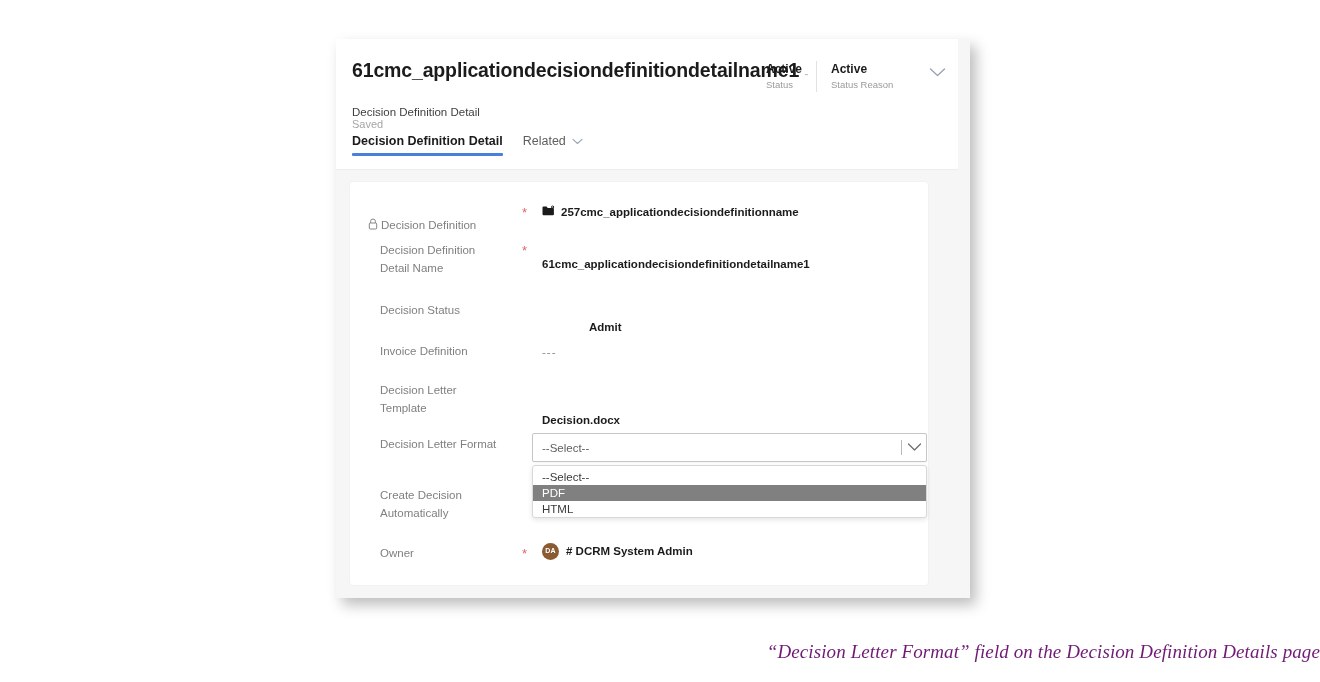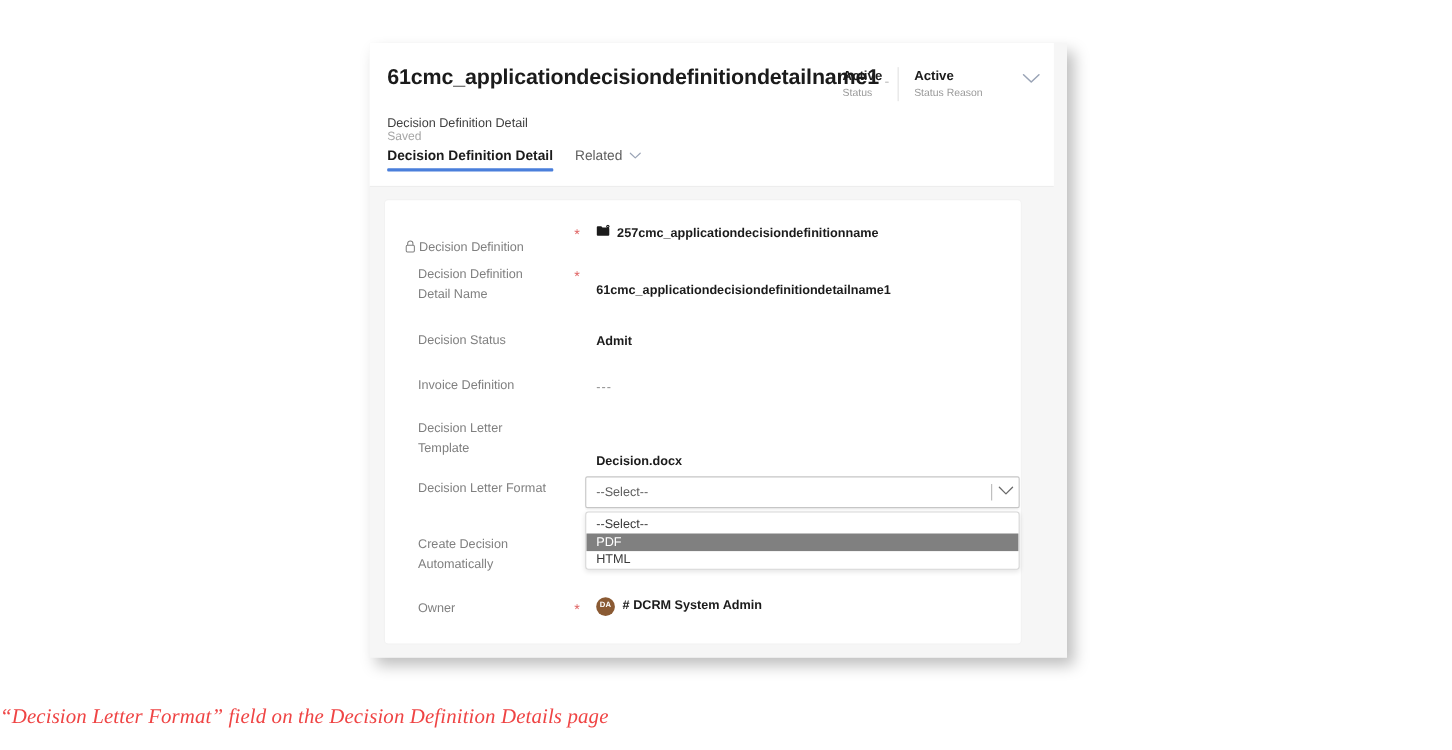--- a/index.html
+++ b/index.html
@@ -325,25 +325,25 @@
     background: #808080;
     color: #ffffff;
   }
 
   
   #caption {
     position: absolute;
     left: 0;
     top: 641px;
     width: 1320px;
-    text-align: left;
+    text-align: right;
     font-family: "Liberation Serif", serif;
     font-style: italic;
     font-size: 19px;
-    color: #ef4444;
+    color: #701a75;
     letter-spacing: 0.1px;
   }
 </style>
 </head>
 <body>
 
 <div id="top-sliver">
   <div class="tick" style="left:30px;"></div>
   <div class="tick" style="left:68px;"></div>
   <div class="tick" style="left:530px;"></div>
@@ -420,21 +420,21 @@
     </div>
 
     <div class="field-row" style="top:60px;">
       <div class="field-label">Decision Definition Detail Name</div>
       <div class="req-star" style="top:2px;">*</div>
       <div class="field-value" style="top:14px;">61cmc_applicationdecisiondefinitiondetailname1</div>
     </div>
 
     <div class="field-row" style="top:120px;">
       <div class="field-label">Decision Status</div>
-      <div class="field-value" style="top:1px;">Admit</div>
+      <div class="field-value" style="top:17px;margin-left:47px;">Admit</div>
     </div>
 
     <div class="field-row" style="top:161px;">
       <div class="field-label">Invoice Definition</div>
       <div class="field-value muted" style="top:1px;">---</div>
     </div>
 
     <div class="field-row" style="top:200px;">
       <div class="field-label">Decision Letter Template</div>
       <div class="field-value" style="top:30px;">Decision.docx</div>

